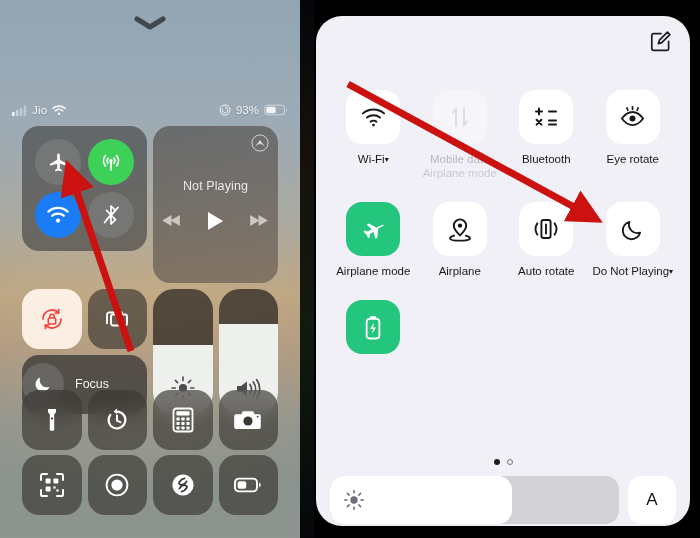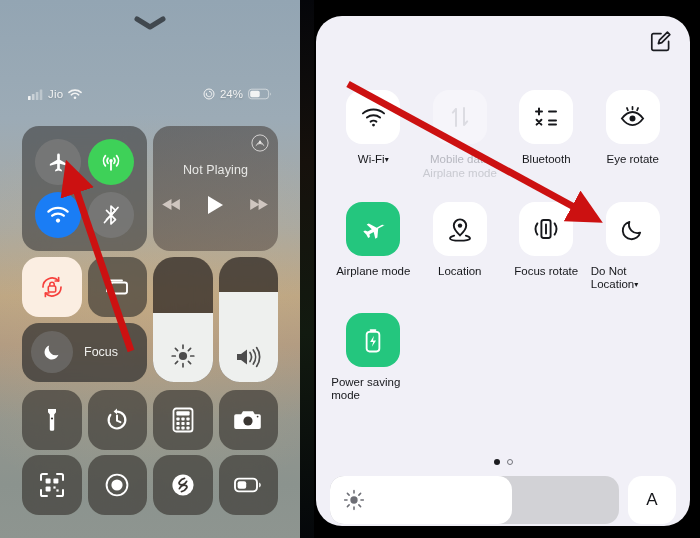--- a/index.html
+++ b/index.html
@@ -30,23 +30,23 @@
   .ios-pane::after{
     content:""; position:absolute; inset:0;
     background: radial-gradient(120% 60% at 50% 58%, rgba(210,180,130,.28), rgba(0,0,0,0) 62%);
     pointer-events:none;
   }
   .grabber {
     position:absolute; top:14px; left:50%; transform:translateX(-50%);
     width:34px; height:18px; z-index:3;
   }
   .ios-status {
-    position:absolute; top:88px; left:0; width:100%;
+    position:absolute; top:104px; left:0; width:100%;
     display:flex; justify-content:space-between; align-items:center;
-    padding:0 28px; color:#f2f3f3; font-size:11px; z-index:3;
+    padding:0 12px; color:#f2f3f3; font-size:11px; z-index:3;
     text-shadow:0 1px 2px rgba(0,0,0,.18);
   }
   .st-left, .st-right { display:flex; align-items:center; gap:5px; }
   .carrier { font-size:11.5px; letter-spacing:.2px; }
   .batt-pct { font-size:11.5px; }
 
   .cc-grid {
     position:absolute; left:22px; top:126px; width:256px; z-index:3;
     display:grid; grid-template-columns: 125px 125px; gap:6px 6px;
   }
@@ -56,37 +56,37 @@
     border-radius:17px;
     position:relative;
   }
   .mod-conn { height:125px; padding:10px; display:grid;
               grid-template-columns:1fr 1fr; grid-template-rows:1fr 1fr; place-items:center; }
   .circ { width:46px; height:46px; border-radius:50%; display:flex; align-items:center; justify-content:center; }
   .c-off { background: rgba(125,125,125,.72); }
   .c-green { background:#3ed158; }
   .c-blue  { background:#1a7df5; }
 
-  .mod-media { height:125px; display:flex; flex-direction:column; align-items:center; justify-content:center; position:relative;
+  .mod-media { height:157px; display:flex; flex-direction:column; align-items:center; justify-content:center; position:relative;
                background: linear-gradient(160deg, rgba(72,68,66,.62), rgba(96,84,76,.62)); border-radius:17px; }
   .airplay { position:absolute; top:8px; right:9px; }
   .np-title { color:#e8e8e6; font-size:12.5px; margin-bottom:18px; letter-spacing:.1px; }
   .media-ctrls { display:flex; align-items:center; gap:26px; }
 
   .sq {
     width:59.5px; height:59.5px; border-radius:17px;
     display:flex; align-items:center; justify-content:center;
     background: rgba(58,54,50,.66);
     backdrop-filter: blur(10px);
   }
   .sq.on-rot { background:#fbeee2; }
   .row2 { display:grid; grid-template-columns:1fr 1fr; gap:6px; }
   .focus-bar {
     height:59.5px; border-radius:17px; display:flex; align-items:center; gap:11px;
-    padding-left:9px; background: rgba(46,46,46,.70); backdrop-filter: blur(10px);
+    background: rgba(46,46,46,.70); backdrop-filter: blur(10px);
   }
   .focus-circ { width:42px; height:42px; border-radius:50%; background:rgba(120,120,120,.55);
                 display:flex; align-items:center; justify-content:center; }
   .focus-lbl { color:#f0f0ee; font-size:12.5px; }
 
   .slider-pair { display:grid; grid-template-columns:1fr 1fr; gap:6px; }
   .vslider {
     width:59.5px; height:125px; border-radius:21px; overflow:hidden; position:relative;
     background: rgba(40,34,32,.72); backdrop-filter: blur(10px);
     display:flex; align-items:flex-end; justify-content:center;
@@ -168,21 +168,21 @@
           <path d="M1 3.4a9 9 0 0 1 12 0" fill="none" stroke="#f2f3f3" stroke-width="1.6" stroke-linecap="round"></path>
           <path d="M3.3 5.8a5.6 5.6 0 0 1 7.4 0" fill="none" stroke="#f2f3f3" stroke-width="1.6" stroke-linecap="round"></path>
           <circle cx="7" cy="8.7" r="1.3" fill="#f2f3f3"></circle>
         </svg>
       </div>
       <div class="st-right">
         <svg width="12" height="12" viewBox="0 0 12 12">
           <circle cx="6" cy="6" r="5" fill="none" stroke="#f2f3f3" stroke-width="1"></circle>
           <path d="M6 3.3a2.7 2.7 0 1 1-2.4 1.5" fill="none" stroke="#f2f3f3" stroke-width="1"></path>
         </svg>
-        <span class="batt-pct">24%</span>
+        <span class="batt-pct">93%</span>
         <svg width="24" height="12" viewBox="0 0 24 12">
           <rect x="0.6" y="1.2" width="20" height="9.6" rx="3" fill="none" stroke="#f2f3f3" stroke-width="1" opacity=".6"></rect>
           <rect x="2.2" y="2.8" width="9.5" height="6.4" rx="1.6" fill="#f2f3f3"></rect>
           <path d="M22 4.4v3.2a1.8 1.8 0 0 0 0-3.2z" fill="#f2f3f3" opacity=".5"></path>
         </svg>
       </div>
     </div>
 
     <div class="cc-grid">
 
@@ -447,54 +447,53 @@
         </div>
 
         <div class="tile">
           <div class="tile-ic">
             <svg width="24" height="26" viewBox="0 0 24 26">
               <path d="M12 3.4a6.2 6.2 0 0 1 6.2 6.2c0 4-4.2 8-6.2 9.8-2-1.8-6.2-5.8-6.2-9.8A6.2 6.2 0 0 1 12 3.4z" fill="none" stroke="#17181c" stroke-width="1.9"></path>
               <circle cx="12" cy="9.6" r="2.2" fill="#17181c"></circle>
               <path d="M6.2 19.6C3.4 20.4 2 21.4 2 22.4c0 1.4 4.5 2.2 10 2.2s10-.8 10-2.2c0-1-1.4-2-4.2-2.8" fill="none" stroke="#17181c" stroke-width="1.8" stroke-linecap="round"></path>
             </svg>
           </div>
-          <div class="tile-lbl">Location</div>
+          <div class="tile-lbl">Airplane</div>
         </div>
 
         <div class="tile">
           <div class="tile-ic">
             <svg width="28" height="26" viewBox="0 0 28 26">
               <rect x="9.4" y="4" width="9.2" height="18" rx="2.2" fill="none" stroke="#17181c" stroke-width="1.9"></rect>
               <path d="M14 8.4v9.2" stroke="#17181c" stroke-width="1.9" stroke-linecap="round"></path>
               <path d="M5.4 7.4a10 10 0 0 0 0 11.2M22.6 7.4a10 10 0 0 1 0 11.2" fill="none" stroke="#17181c" stroke-width="1.9" stroke-linecap="round"></path>
             </svg>
           </div>
-          <div class="tile-lbl">Focus rotate</div>
+          <div class="tile-lbl">Auto rotate</div>
         </div>
 
         <div class="tile">
           <div class="tile-ic">
             <svg width="25" height="25" viewBox="0 0 26 26">
               <path d="M21 16.2A8.8 8.8 0 0 1 9.8 5a9.2 9.2 0 1 0 11.2 11.2z" fill="none" stroke="#17181c" stroke-width="1.9" stroke-linejoin="round"></path>
             </svg>
           </div>
           <div class="tile-lbl">
-            <span>Do Not Location</span><span class="caret">▾</span>
+            <span>Do Not Playing</span><span class="caret">▾</span>
           </div>
         </div>
 
         <div class="tile">
           <div class="tile-ic green">
             <svg width="20" height="27" viewBox="0 0 20 28">
               <path d="M7.4 3.2h5.2" stroke="#fff" stroke-width="1.8" stroke-linecap="round"></path>
               <rect x="3.4" y="5" width="13.2" height="20.4" rx="3" fill="none" stroke="#fff" stroke-width="1.9"></rect>
               <path d="M11 9.2l-4 6.4h3.2l-1.4 5 4.4-6.6H10z" fill="#fff"></path>
             </svg>
           </div>
-          <div class="tile-lbl">Power saving mode</div>
         </div>
       </div>
 
       <div class="dots">
         <div class="dot active"></div>
         <div class="dot idle"></div>
       </div>
 
       <div class="bright-row">
         <div class="bright-slider">

